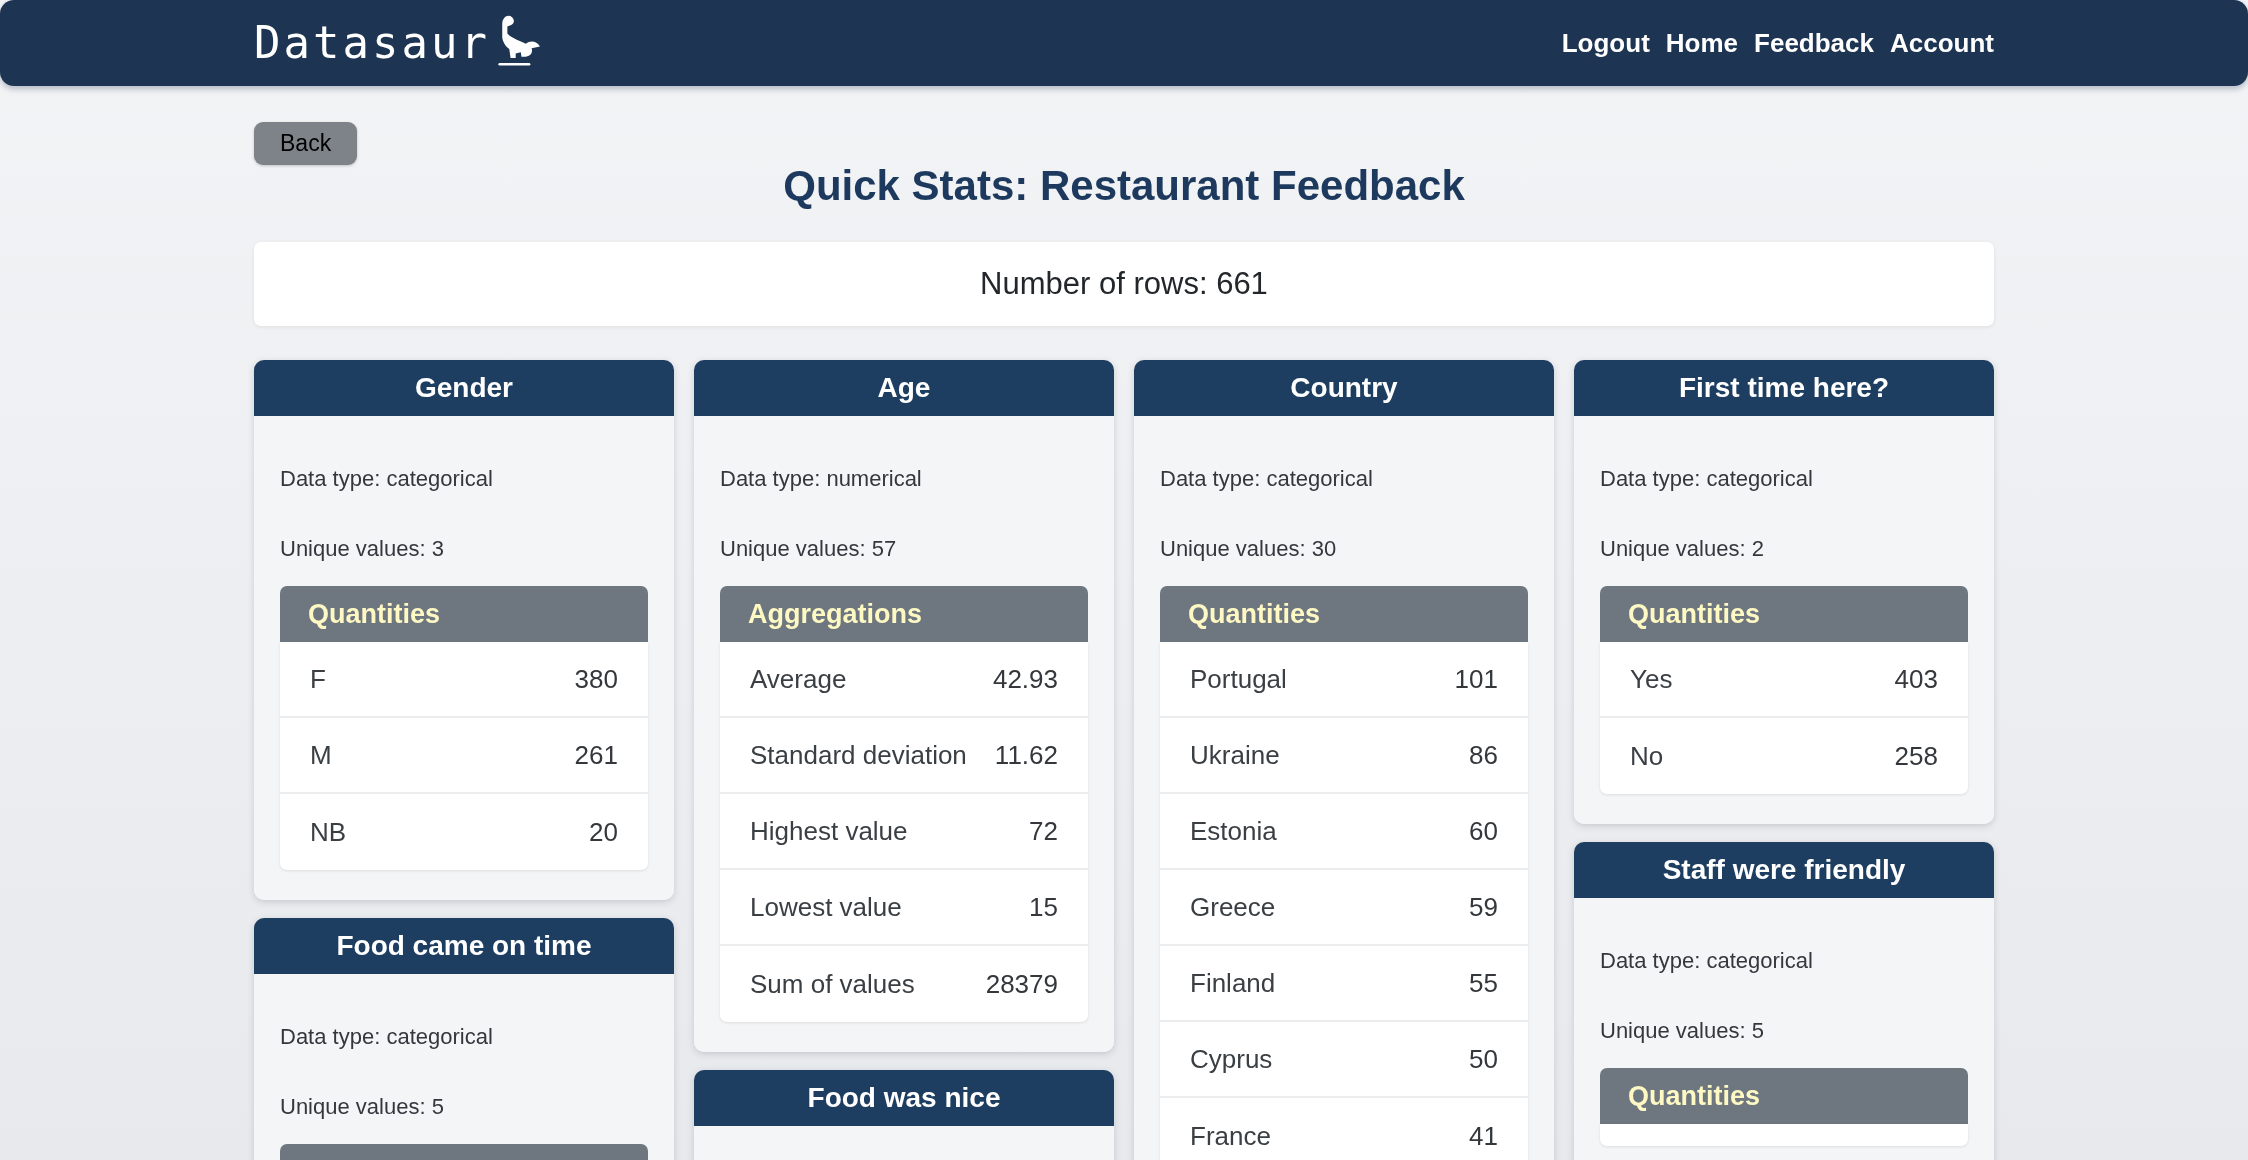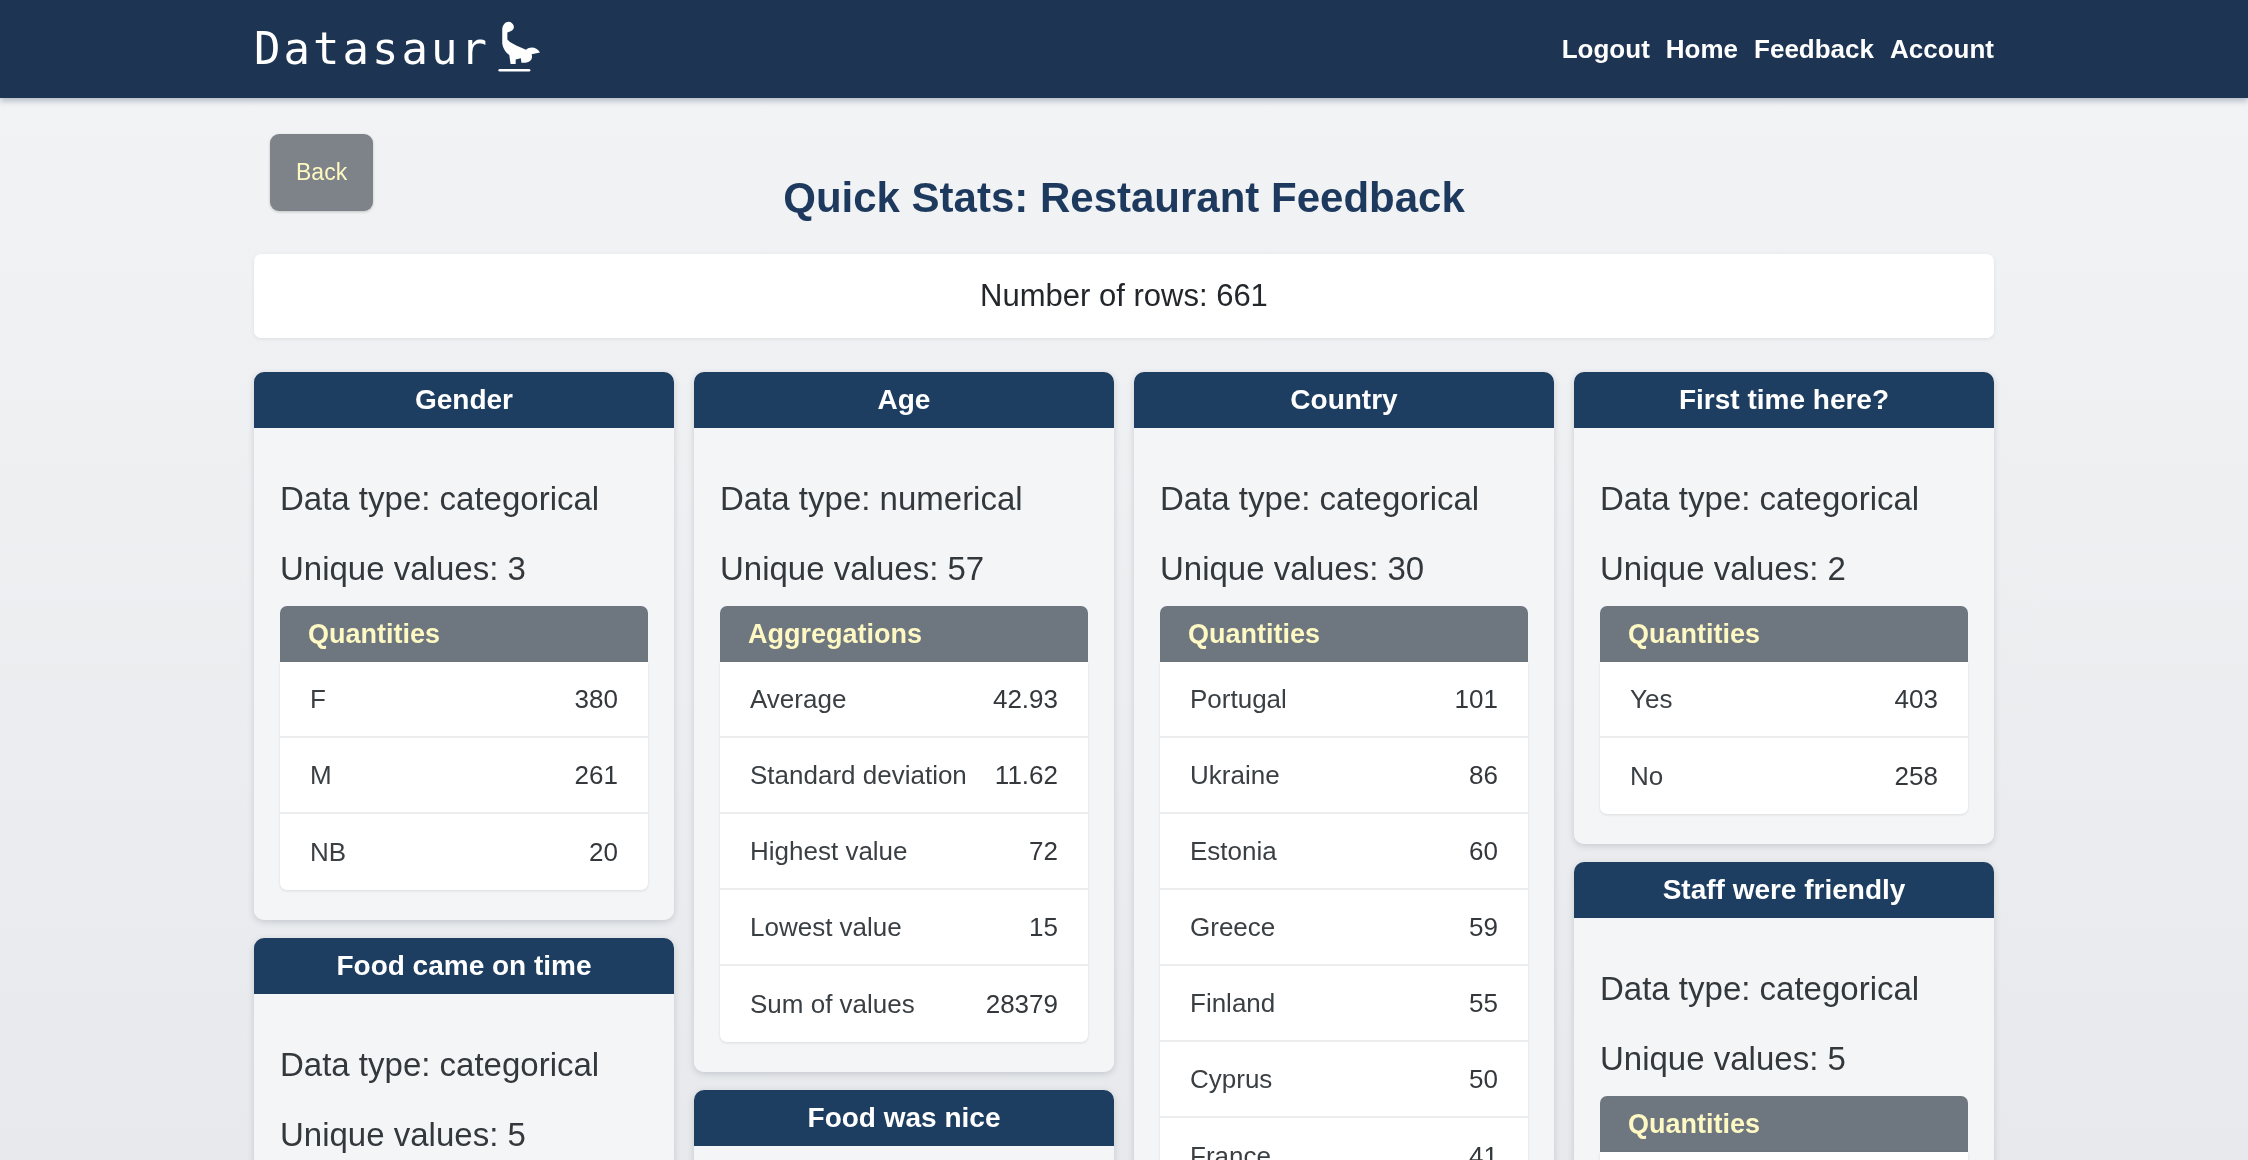--- a/index.html
+++ b/index.html
@@ -9,46 +9,46 @@
     --row-divider:#ebedef; --text-dark:#33383d;
   }
   *{box-sizing:border-box}
   html,body{width:2248px;height:1160px;margin:0;padding:0;overflow:hidden}
   body{
     font-family:"Liberation Sans",sans-serif;
     background:linear-gradient(var(--bg-top),var(--bg-bottom));
   }
   
   .topbar{
-    height:98px;background:var(--navy);
+    height:86px;background:var(--navy);
     box-shadow:0 3px 6px rgba(60,80,110,.35);
-    position:relative;z-index:5;
+    position:relative;z-index:5;border-radius:14px;
   }
   .topbar-inner{
     width:1740px;height:100%;margin:0 auto;
     display:flex;align-items:center;justify-content:space-between;
   }
   .brand{display:flex;align-items:center;cursor:pointer}
   .brand-text{
     color:#fff;font-family:"DejaVu Sans Mono",monospace;
     font-size:44px;letter-spacing:3px;font-weight:400;line-height:1;
   }
   .dino{margin-left:2px;margin-top:-6px}
   .navlinks{display:flex;gap:16px}
   .navlinks a{
     color:#fff;text-decoration:none;font-size:26px;font-weight:700;
   }
   
   .container{width:1740px;margin:0 auto;position:relative}
   .hero-row{position:relative;padding-top:36px;height:142px}
   .back-btn{
-    position:absolute;left:16px;top:36px;
-    background:var(--back-gray);color:#fef9c3;border:none;border-radius:9px;
+    position:absolute;left:0;top:36px;
+    background:var(--back-gray);color:#000000;border:none;border-radius:9px;
     font-family:"Liberation Sans",sans-serif;
-    font-size:23px;padding:25px 26px;cursor:pointer;
+    font-size:23px;padding:8px 26px;cursor:pointer;
     box-shadow:0 1px 3px rgba(0,0,0,.2);
   }
   .title{
     margin:17px;text-align:center;font-size:42px;font-weight:700;
     color:var(--title-navy);padding-top:22px;line-height:1.2;
   }
   
   .summary-bar{
     margin-top:14px;height:84px;background:#fff;border-radius:7px;
     display:flex;align-items:center;justify-content:center;gap:68px;
@@ -65,21 +65,21 @@
   .card-header{
     background:var(--card-navy);color:#fff;height:56px;
     display:flex;align-items:center;justify-content:center;
     font-size:28px;font-weight:700;border-radius:10px 10px 0 0;
   }
   .card-body{
     background:var(--card-bg);border-radius:0 0 10px 10px;
     padding:46px 26px 30px;min-height:40px;
   }
   .field{
-    font-size:33px;color:var(--text-dark);line-height:34px;margin:8px 0 36px;
+    font-size:22px;color:var(--text-dark);line-height:34px;margin:0 0 36px;
   }
   .field:last-of-type{margin-bottom:20px}
   .qtable{margin-top:0}
   .qtable-header{
     background:var(--table-gray);color:#fef9c3;height:56px;
     display:flex;align-items:center;padding:0 28px;
     font-size:27px;font-weight:700;border-radius:7px 7px 0 0;
   }
   .qtable-rows{
     background:#fff;border-radius:0 0 7px 7px;min-height:22px;

